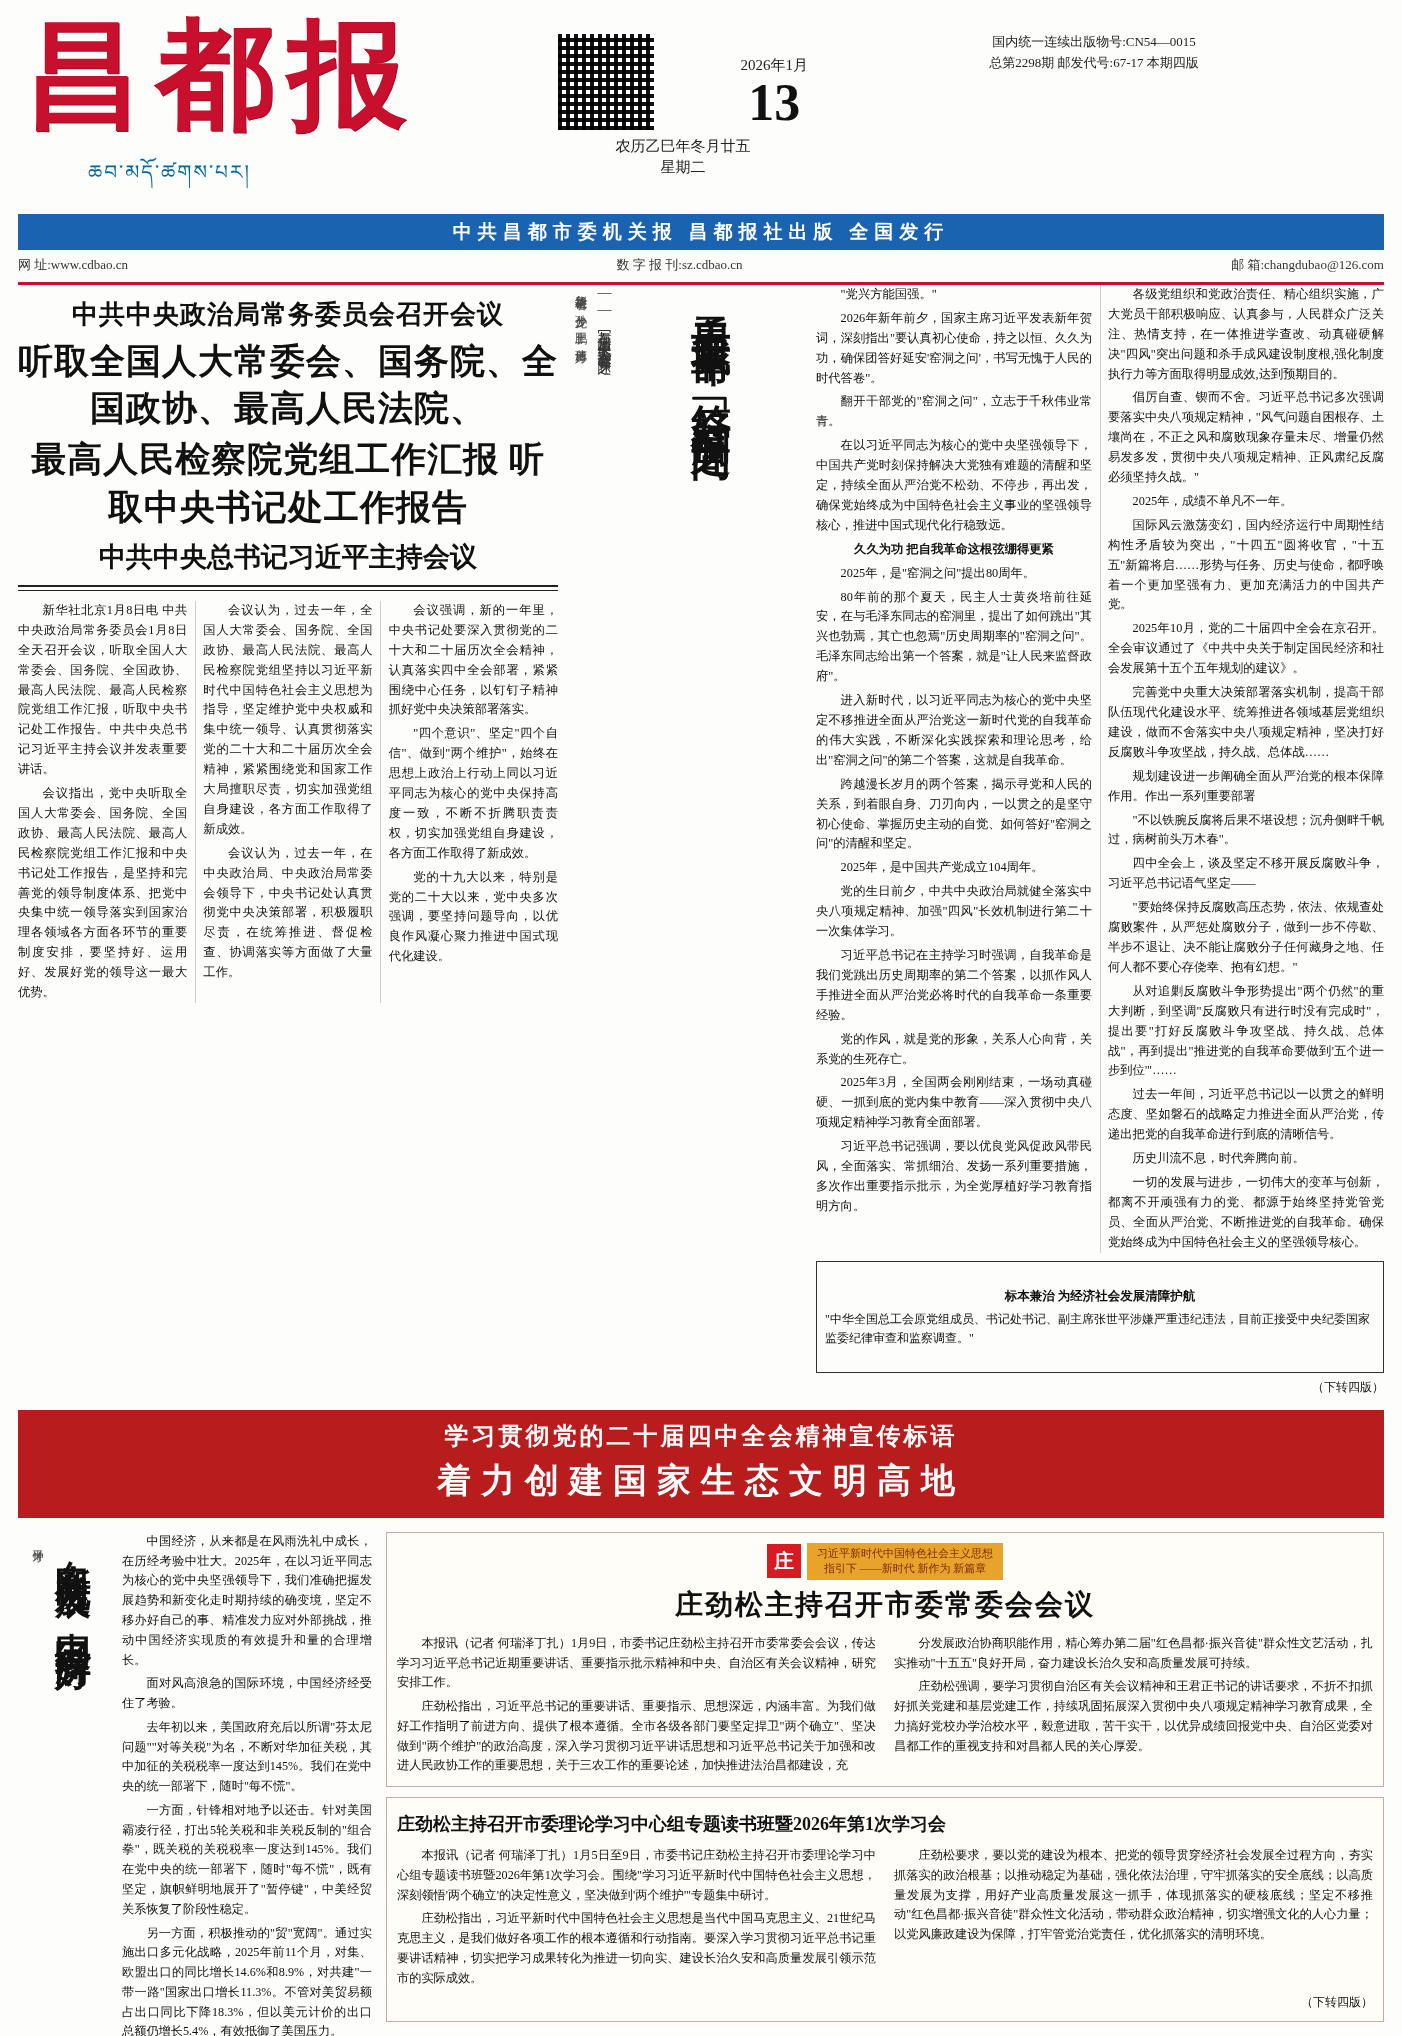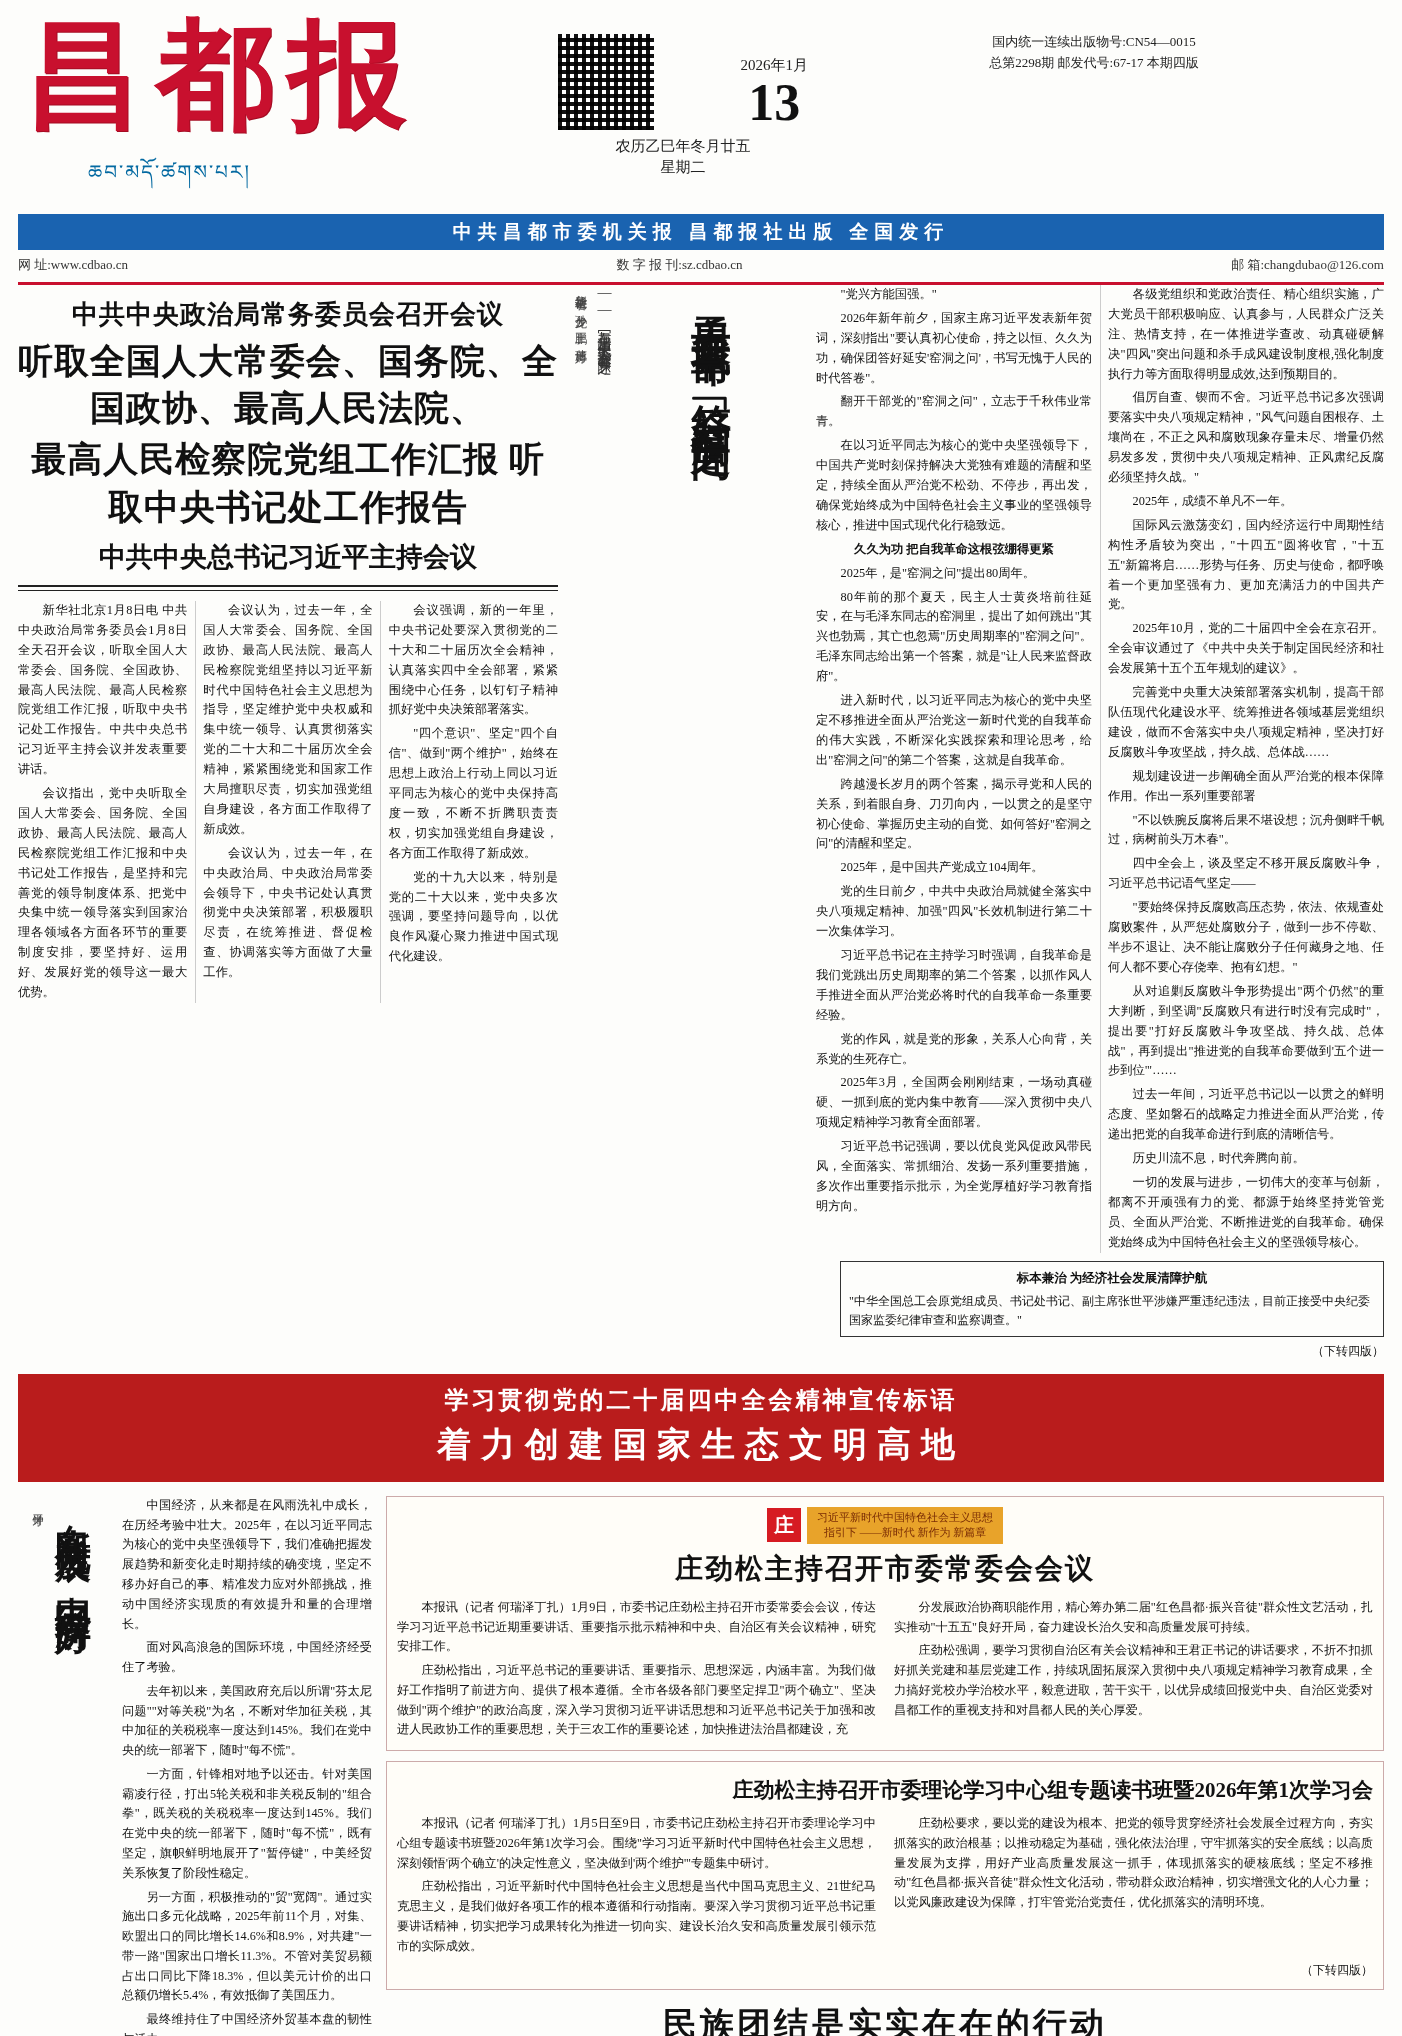--- a/index.html
+++ b/index.html
@@ -101,21 +101,21 @@
   .vert-byline{
     writing-mode:vertical-rl; text-orientation:upright;
     font-size:12px; color:#444; letter-spacing:1px;
   }
   .mid-flex{display:flex; justify-content:center; gap:6px;}
 
   .rtop-cols{column-count:2; column-gap:16px; column-rule:1px solid #ccc;
     font-size:12.3px; line-height:1.62; text-align:justify;}
   .rtop-cols p{margin:0 0 4px; text-indent:2em;}
   .boxed-note{
-    border:1px solid #333; padding:6px 8px; margin-top:8px; font-size:12px; line-height:1.6;margin-left:24px;
+    border:1px solid #333; padding:24px 8px; margin-top:8px; font-size:12px; line-height:1.6;
   }
   .note-title{font-weight:bold; text-align:center; margin-bottom:4px; font-size:12.5px;}
   .jump{text-align:right; font-size:12px; margin-top:6px;}
 
   
   .slogan{
     margin:14px 18px 0 18px;
     background:#b91c1c;
     color:#fff;
     text-align:center;
@@ -153,21 +153,21 @@
   }
   .badge-txt{
     background:#e8a32a; color:#7a2d05; font-size:11px; padding:3px 10px;
     line-height:1.4; text-align:center;
   }
   .art-box{border:1px solid #caa; padding:10px; margin-bottom:10px; background:#fffdf8;}
   .art-head{
     text-align:center; font-size:28px; font-weight:bold; letter-spacing:2px; margin:6px 0 10px;
   }
   .art-head-sm{
-    text-align:right; font-size:21px; font-weight:bold; letter-spacing:0px; margin:4px 0 10px;
+    text-align:left; font-size:18px; font-weight:bold; letter-spacing:0px; margin:4px 0 10px;
   }
   .two-cols{column-count:2; column-gap:18px; font-size:12.2px; line-height:1.62; text-align:justify;}
   .two-cols p{margin:0 0 4px; text-indent:2em;}
 
   .mz-head{
     text-align:center; font-size:34px; font-weight:bold; letter-spacing:3px; margin:12px 0 6px;
   }
 </style>
 </head>
 <body>

